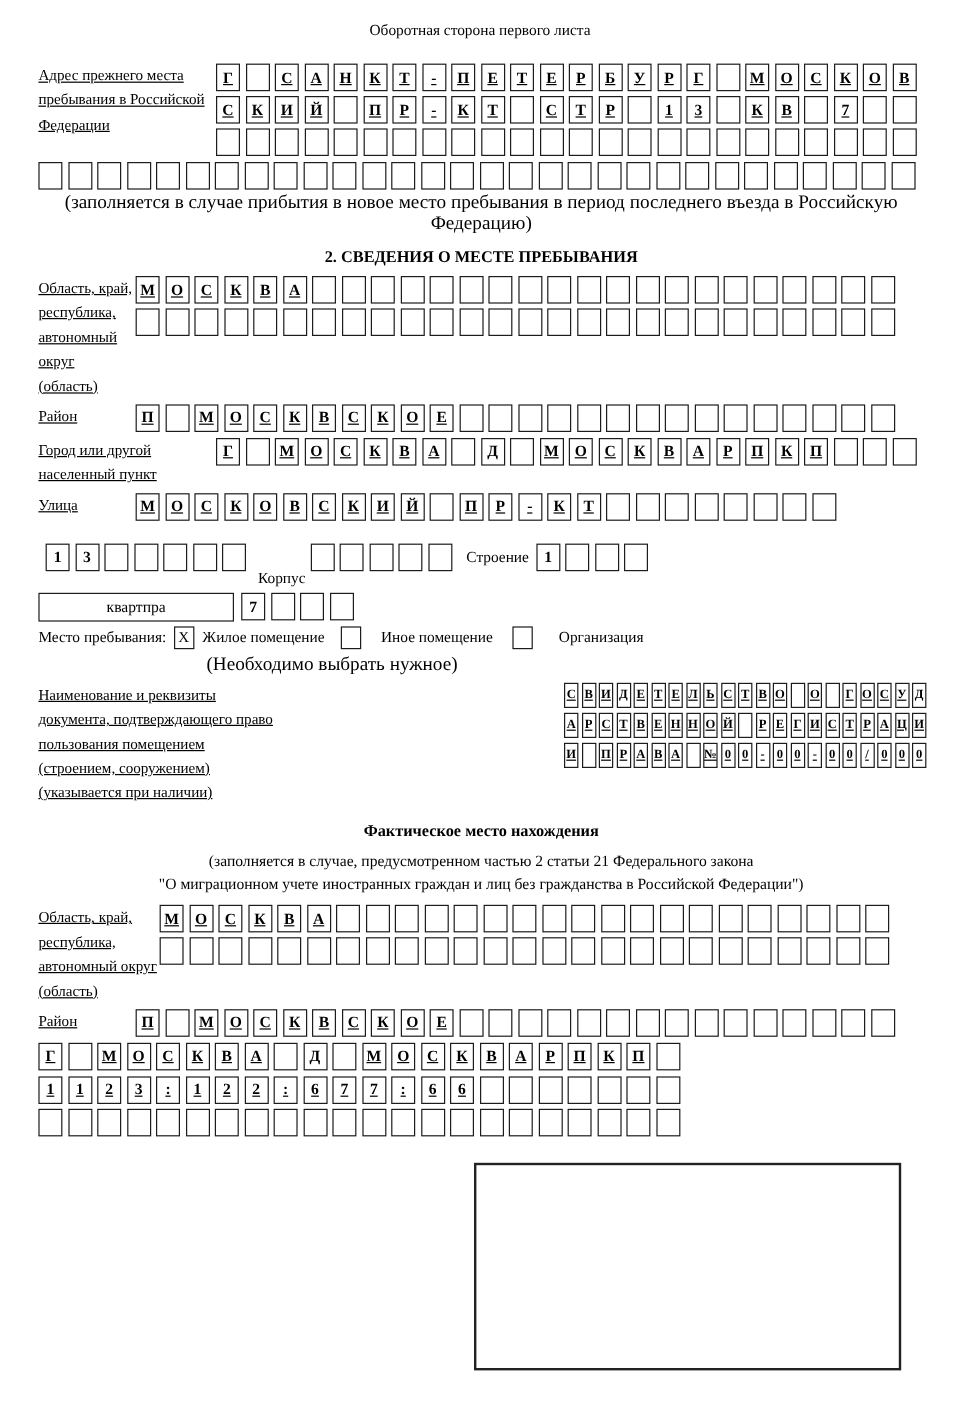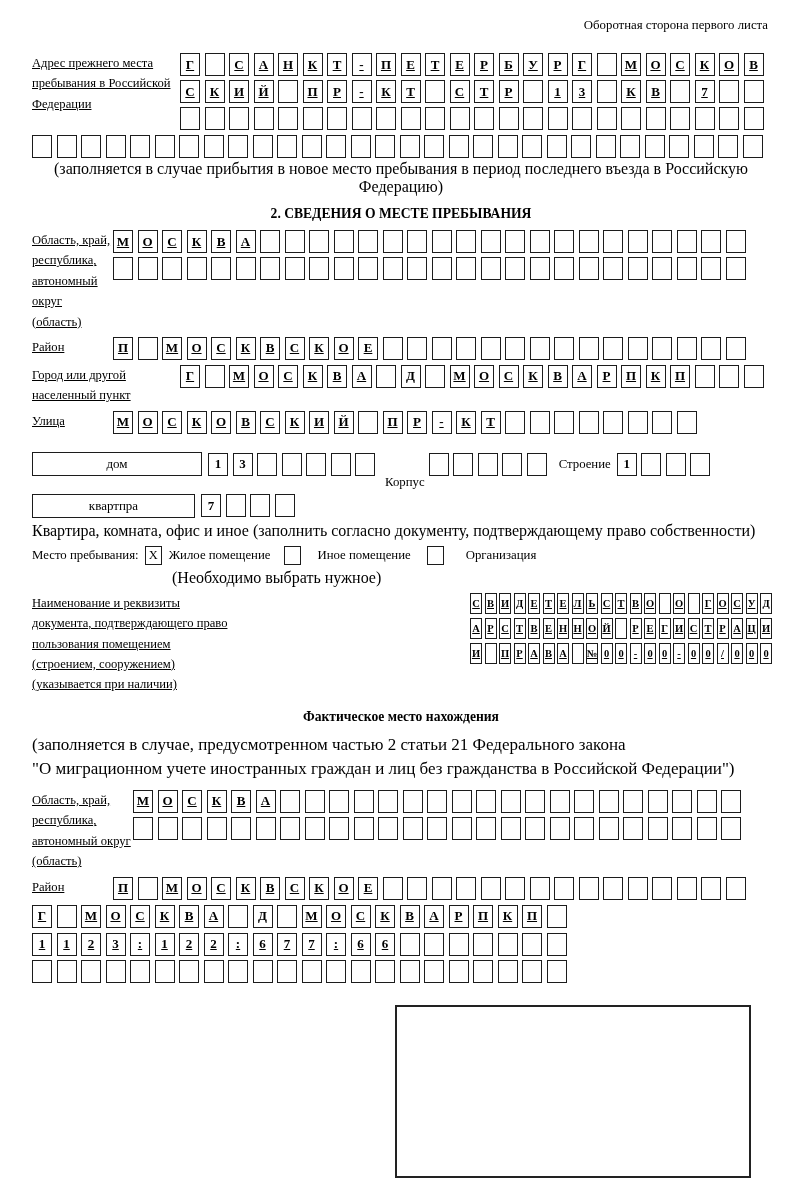--- a/index.html
+++ b/index.html
@@ -5,21 +5,21 @@
   * { box-sizing: border-box; }
   html,body { margin:0; padding:0; background:#fff; }
   body {
     width:800px; height:1180px;
     font-family:"Liberation Serif", serif;
     color:#000;
     overflow:hidden;
   }
   .page { width:800px; height:1180px; padding:10px 30px 0 32px; position:relative; }
 
-  .header-note { text-align:right; font-size:12.8px; margin:8px 2px 20px 0; }
+  .header-note { text-align:center; font-size:12.8px; margin:8px 2px 20px 0; }
 
   .frow { display:flex; align-items:flex-start; margin-bottom:5px;text-decoration:underline; }
   .flabel { font-size:12.6px; line-height:1.62; flex:none; }
   .cellcol { display:flex; flex-direction:column; gap:4px; }
 
   .cellrow { display:flex; gap:4.5px; }
   .cell {
     width:20px; height:23px; flex:none;
     border:1.6px solid #1c1c1c;
     display:flex; align-items:center; justify-content:center;
@@ -43,21 +43,21 @@
   }
   .inline-row { display:flex; align-items:center; margin-bottom:4px; }
 
   .checkbox {
     width:17px; height:19px; border:1.6px solid #1c1c1c; flex:none;
     display:flex; align-items:center; justify-content:center;
     font-size:12.5px; font-weight:400;
   }
   .mesto-label, .opt-label { font-size:12.8px; }
 
-  .fact-note { text-align:left; font-size:17px; line-height:1.45; }
+  .fact-note { text-align:center; font-size:13px; line-height:1.45; }
 
   .stamp-wrap { position:relative; margin-top:22px; height:250px; }
   .stamp-box {
     position:absolute; left:363px; top:0;
     width:356px; height:173px;
     border:2px solid #222; background:#fff;
   }
   .mb2{margin-bottom:2px;} .mb8{margin-bottom:8px;}
 </style>
 </head>
@@ -334,21 +334,20 @@
         <div class="cell"></div>
         <div class="cell"></div>
         <div class="cell"></div>
         <div class="cell"></div>
         <div class="cell"></div>
         <div class="cell"></div>
       </div>
   </div>
 
   <div class="inline-row">
-    <div class="typebox" style="width:170px;">дом</div>
     <div class="cellrow" style="margin-left:6px;">
         <div class="cell">1</div>
         <div class="cell">3</div>
         <div class="cell"></div>
         <div class="cell"></div>
         <div class="cell"></div>
         <div class="cell"></div>
         <div class="cell"></div>
       </div>
     <div class="opt-label" style="margin-left:10px;margin-top:36px;">Корпус</div>
@@ -370,21 +369,20 @@
 
   <div class="inline-row">
     <div class="typebox" style="width:163px;">квартпра</div>
     <div class="cellrow" style="margin-left:6px;">
         <div class="cell">7</div>
         <div class="cell"></div>
         <div class="cell"></div>
         <div class="cell"></div>
       </div>
   </div>
-  <div class="caption">Квартира, комната, офис и иное (заполнить согласно документу, подтверждающему право собственности)</div>
 
   <div class="inline-row">
     <div class="mesto-label">Место пребывания:</div>
     <div class="checkbox" style="margin-left:6px;">X</div>
     <div class="opt-label" style="margin-left:7px;">Жилое помещение</div>
     <div class="checkbox" style="margin-left:14px;"></div>
     <div class="opt-label" style="margin-left:16px;">Иное помещение</div>
     <div class="checkbox" style="margin-left:16px;"></div>
     <div class="opt-label" style="margin-left:22px;">Организация</div>
   </div>

